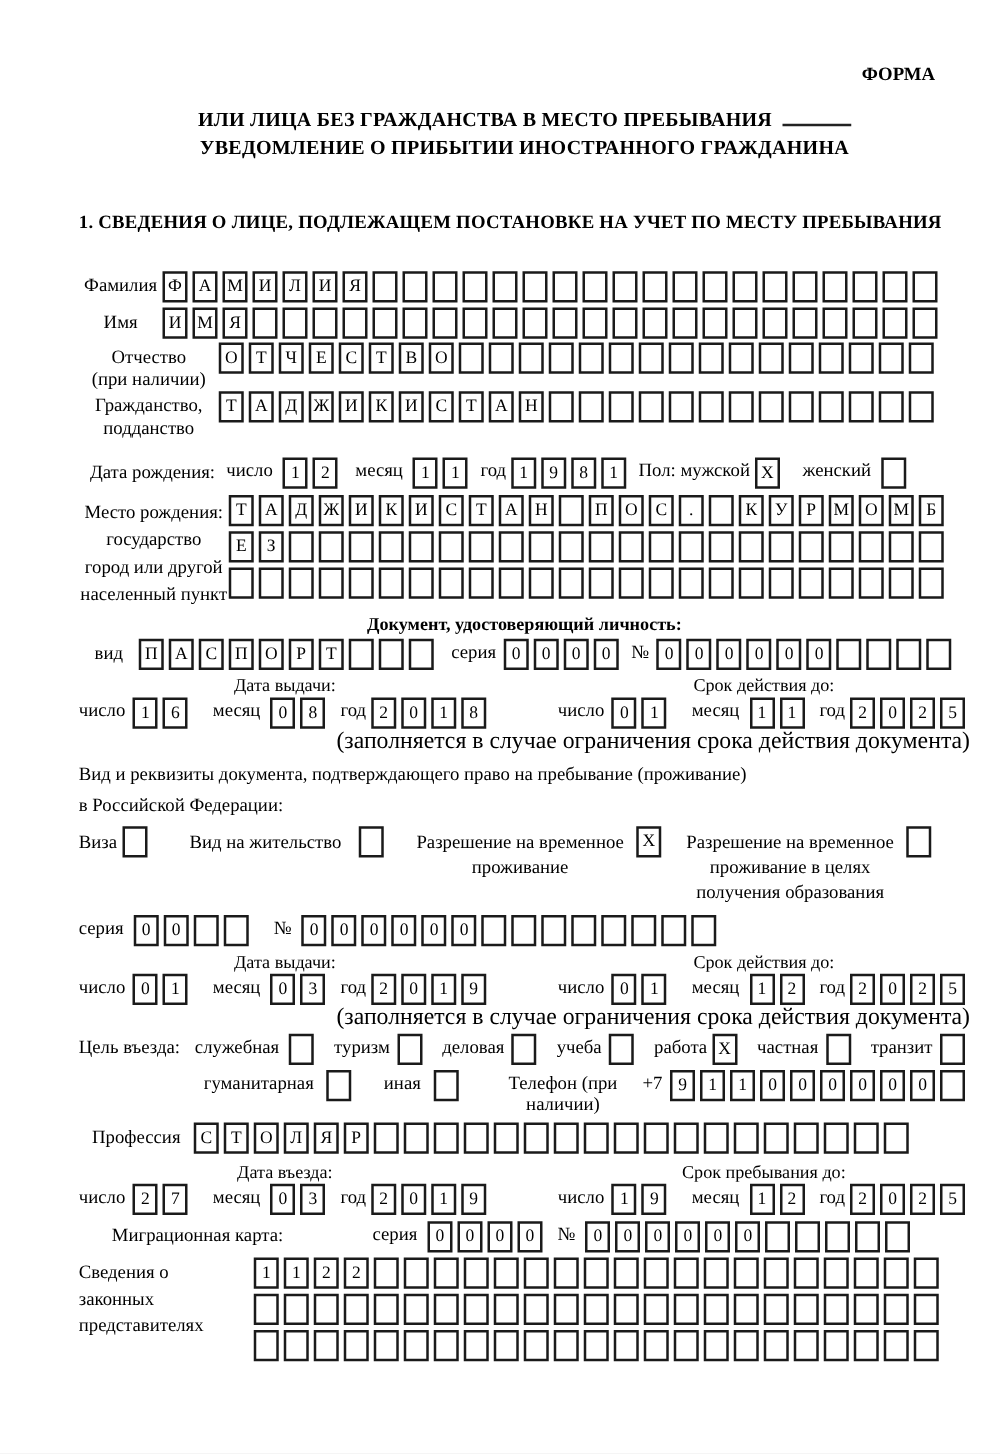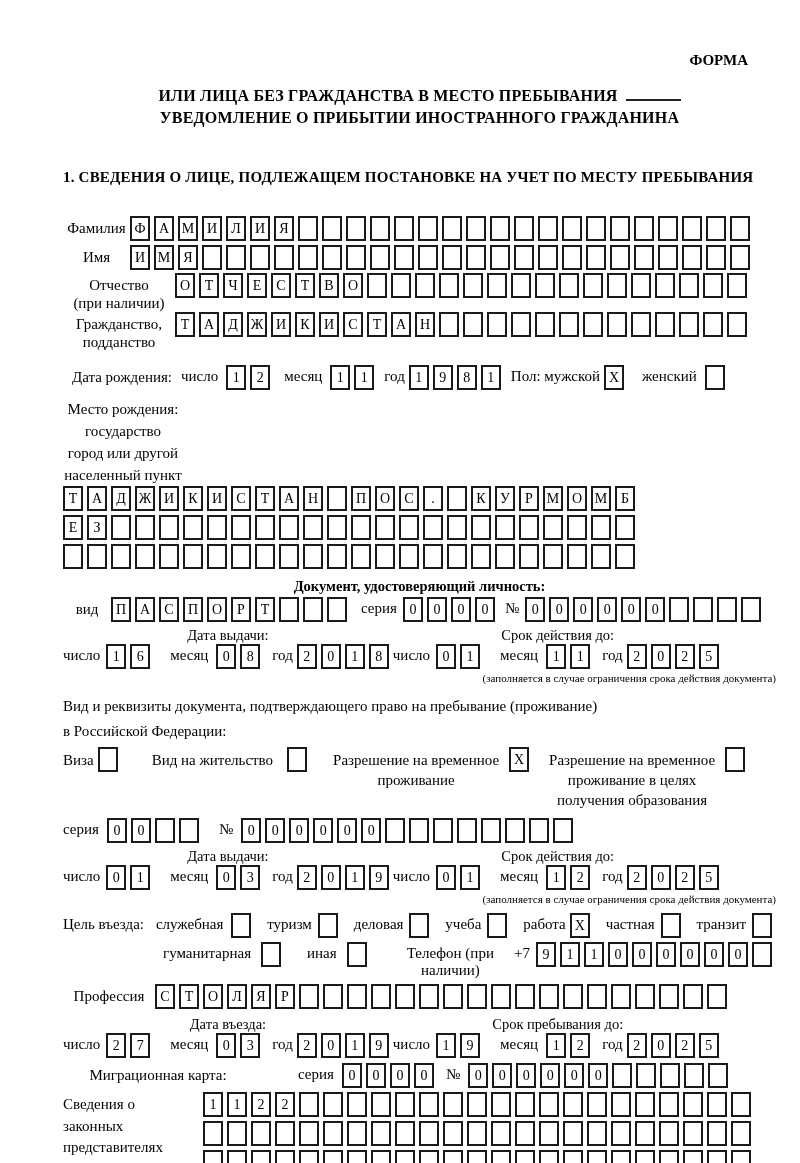--- a/index.html
+++ b/index.html
@@ -43,25 +43,25 @@
   .ig { display:flex; align-items:flex-start; }
   .ig .t { padding-top:3px; }
   .gap4 { width:4px; flex:none; } .gap6 { width:6px; flex:none; } .gap8 { width:8px; flex:none; }
   .gap10 { width:10px; flex:none; } .gap14 { width:14px; flex:none; } .gap16 { width:16px; flex:none; }
   .gap22 { width:22px; flex:none; } .gap30 { width:30px; flex:none; } .gap45 { width:45px; flex:none; }
 
   .doc-heading { text-align:center; font-weight:bold; font-size:14.5px; margin-top:5px; }
 
   
   .dateblock { margin-top:4px; }
-  .daterow { display:flex; }
+  .daterow { display:flex; justify-content:space-between; }
   .dategroup .dg-title { text-align:center; font-size:14.5px; line-height:18px; }
   .dg-fields { display:flex; align-items:flex-start; }
   .dg-fields .t { padding-top:3px; }
-  .date-note { text-align:right; font-size:11px; line-height:15px; margin-top:2px; }
+  .date-note { text-align:right; font-size:19px; line-height:15px; margin-top:2px; }
 
   .res-text { margin-top:8px; line-height:25px; }
   .cbrow { display:flex; align-items:flex-start; margin-top:3px; }
   .cbrow .cb-lbl { padding-top:3px; line-height:20px; }
   .cb-multi { text-align:center; line-height:20px; padding-top:3px; }
 
   .reps { display:flex; align-items:flex-start; margin-top:4px; }
   .reps .lblcol { flex:none; width:140px; line-height:21.5px; padding-top:2px; }
 </style>
 </head>
@@ -251,21 +251,21 @@
       <span class="gap14"></span>
       <span class="ig">
           <span class="t">женский</span>
           <span class="gap8"></span>
           <span class="cells">
             <span class="cell"></span>
           </span>
         </span>
     </div>
 
-    <div class="row" style="margin-top:5px;flex-direction:column;">
+    <div class="row" style="margin-top:5px;">
       <div class="lbl w120" style="line-height:22px;">
         <span>Место рождения:</span>
         <span class="l2">государство</span>
         <span class="l2">город или другой</span>
         <span class="l2">населенный пункт</span>
       </div>
       <div class="cellcol">
         <div class="cells">
             <span class="cell">Т</span>
             <span class="cell">А</span>

